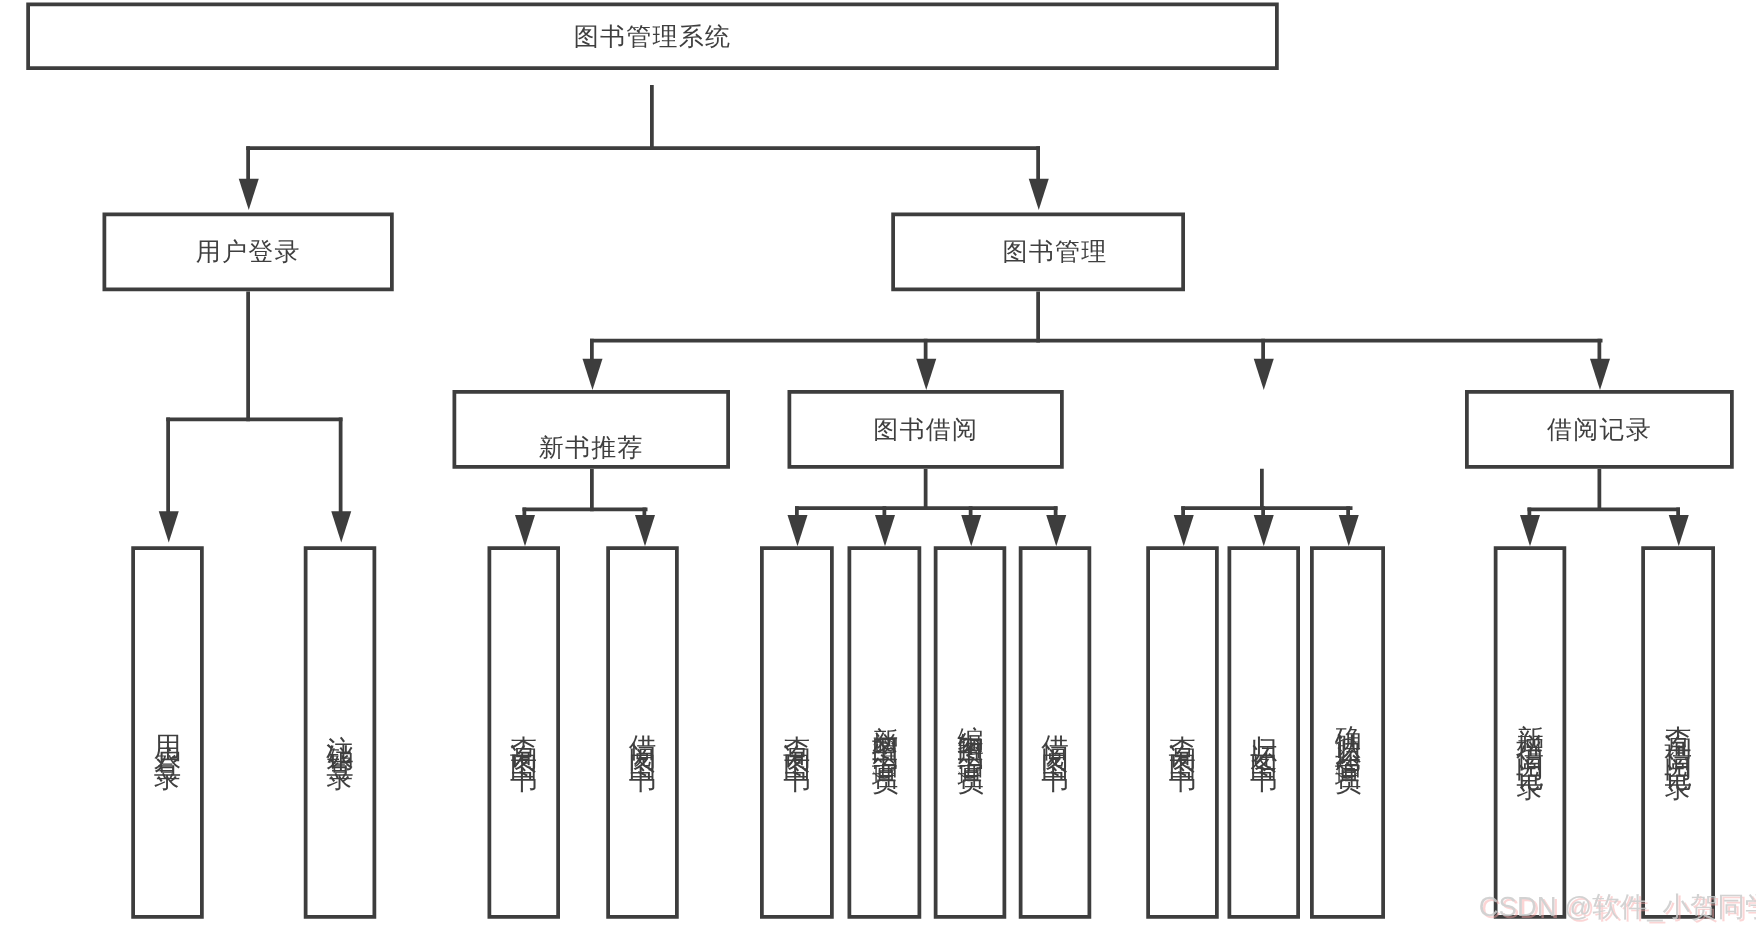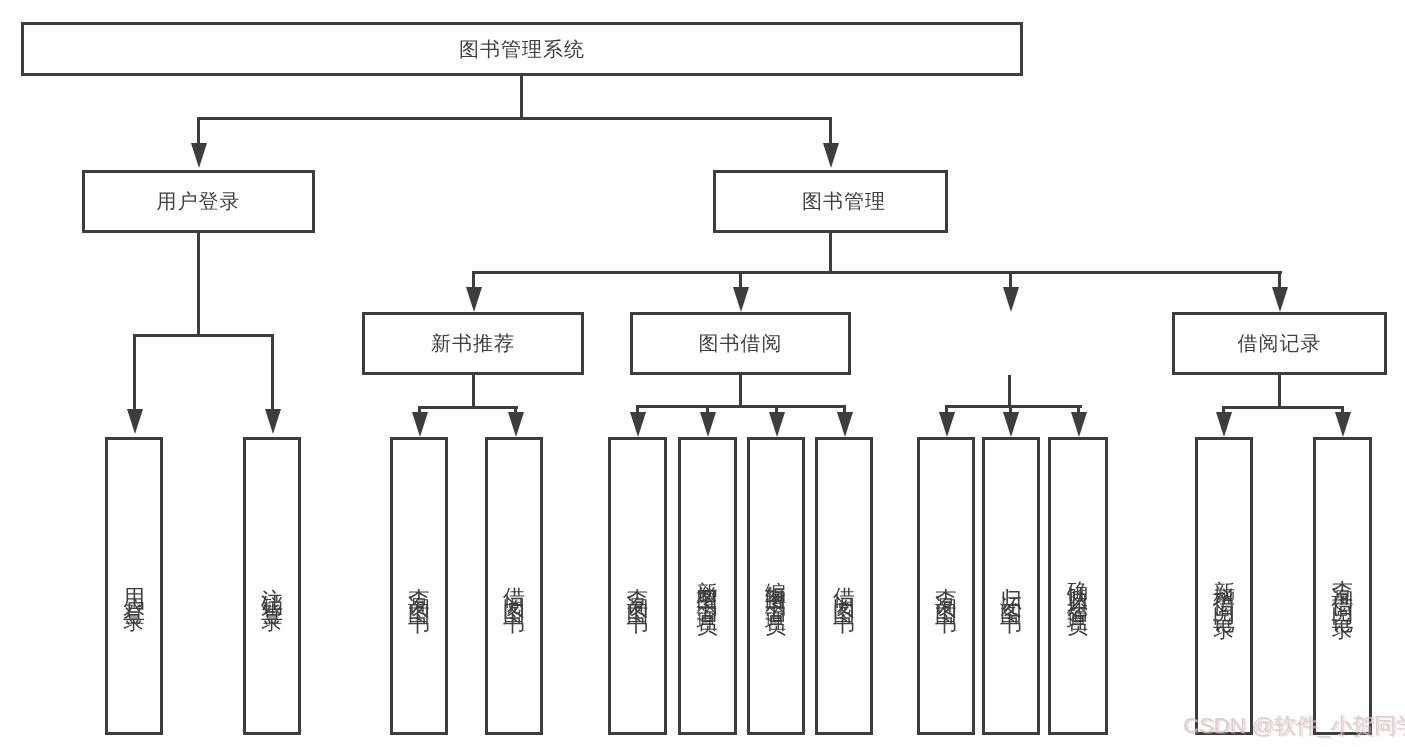--- a/index.html
+++ b/index.html
@@ -69,32 +69,32 @@
   <div class="hline" style="left:945px;top:405px;width:137px;"></div>
   <div class="vline" style="left:945px;top:405px;height:9px;"></div>
   <div class="vline" style="left:1009px;top:405px;height:9px;"></div>
   <div class="vline" style="left:1077px;top:405px;height:9px;"></div>
 
   <div class="vline" style="left:1278px;top:375px;height:33px;"></div>
   <div class="hline" style="left:1222px;top:406px;width:122px;"></div>
   <div class="vline" style="left:1222px;top:406px;height:8px;"></div>
   <div class="vline" style="left:1341px;top:406px;height:8px;"></div>
 
-  <div class="node" style="left:21px;top:22px;width:1002px;height:54px;">
+  <div class="node" style="left:21px;top:2px;width:1002px;height:54px;">
     <span class="hlabel">图书管理系统</span>
   </div>
 
   <div class="node" style="left:82px;top:170px;width:233px;height:63px;">
     <span class="hlabel">用户登录</span>
   </div>
   <div class="node" style="left:713px;top:170px;width:235px;height:63px;padding-left:27px;">
     <span class="hlabel">图书管理</span>
   </div>
 
-  <div class="node" style="left:362px;top:312px;width:222px;height:63px;">
+  <div class="node" style="left:362px;top:312px;width:222px;height:63px;align-items:flex-end;">
     <span class="hlabel">新书推荐</span>
   </div>
   <div class="node" style="left:630px;top:312px;width:221px;height:63px;">
     <span class="hlabel">图书借阅</span>
   </div>
   <div class="node" style="left:1172px;top:312px;width:215px;height:63px;">
     <span class="hlabel">借阅记录</span>
   </div>
 
   <div class="node leaf" style="left:105px;top:437px;width:58px;height:298px;">

